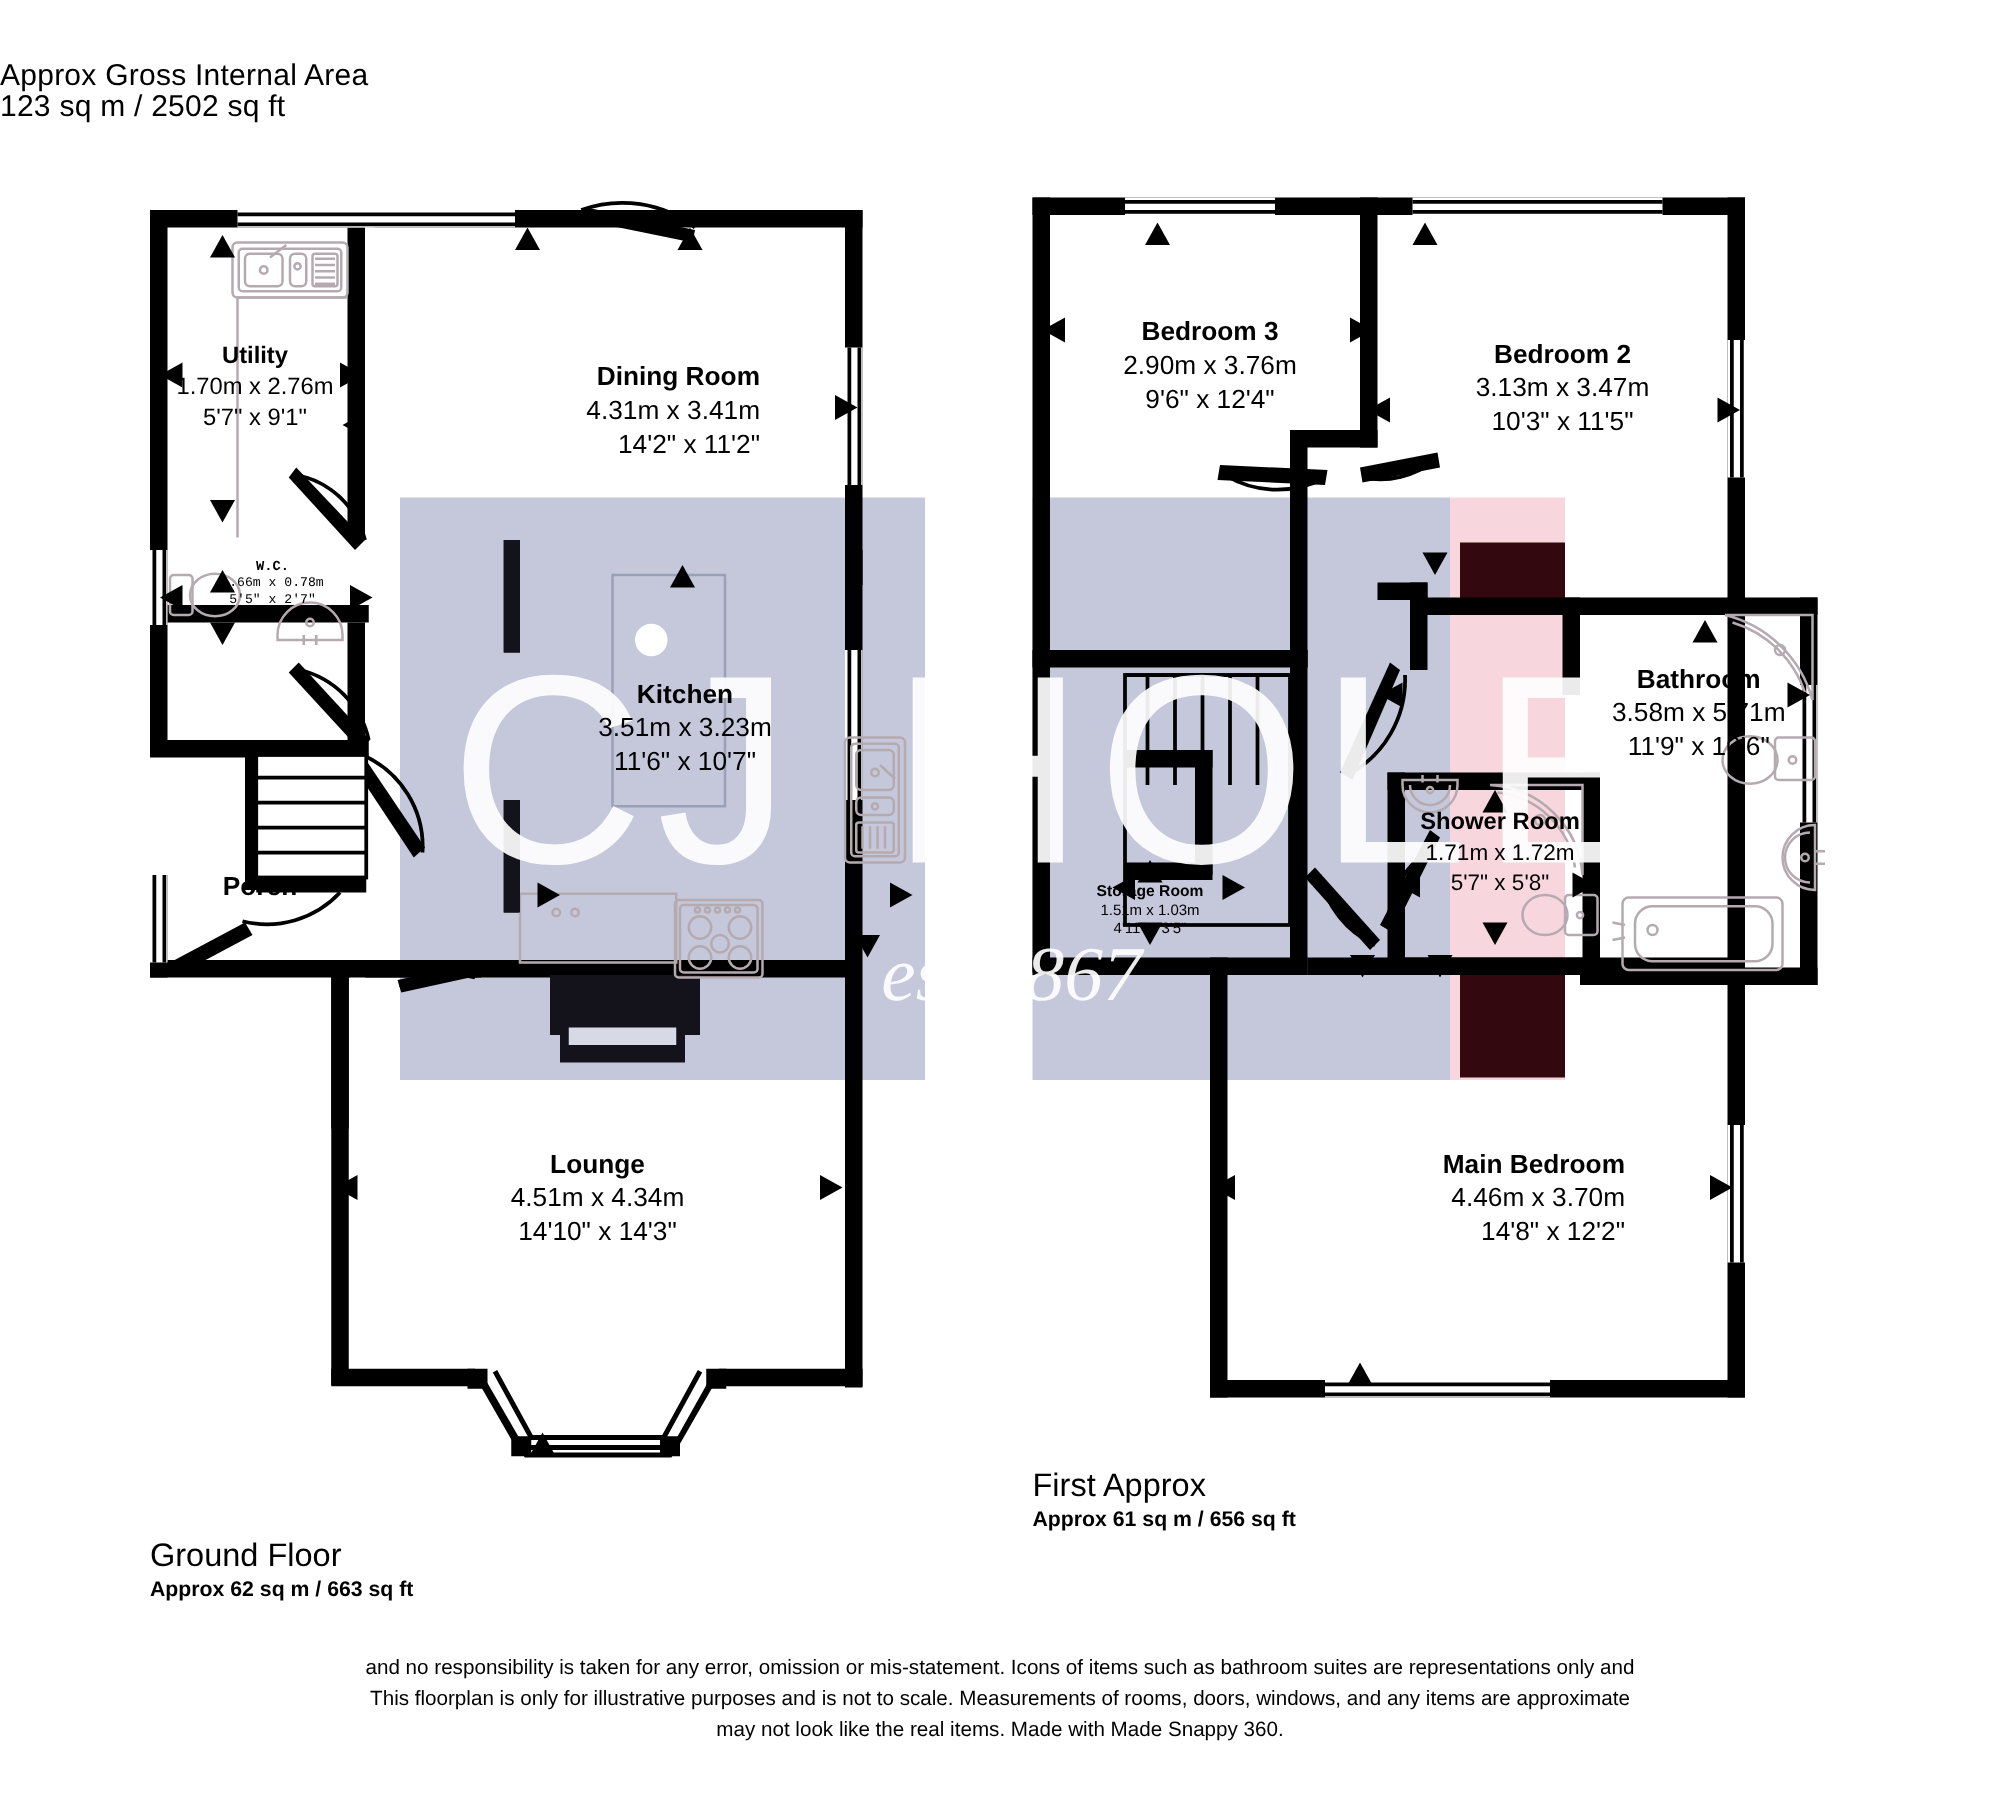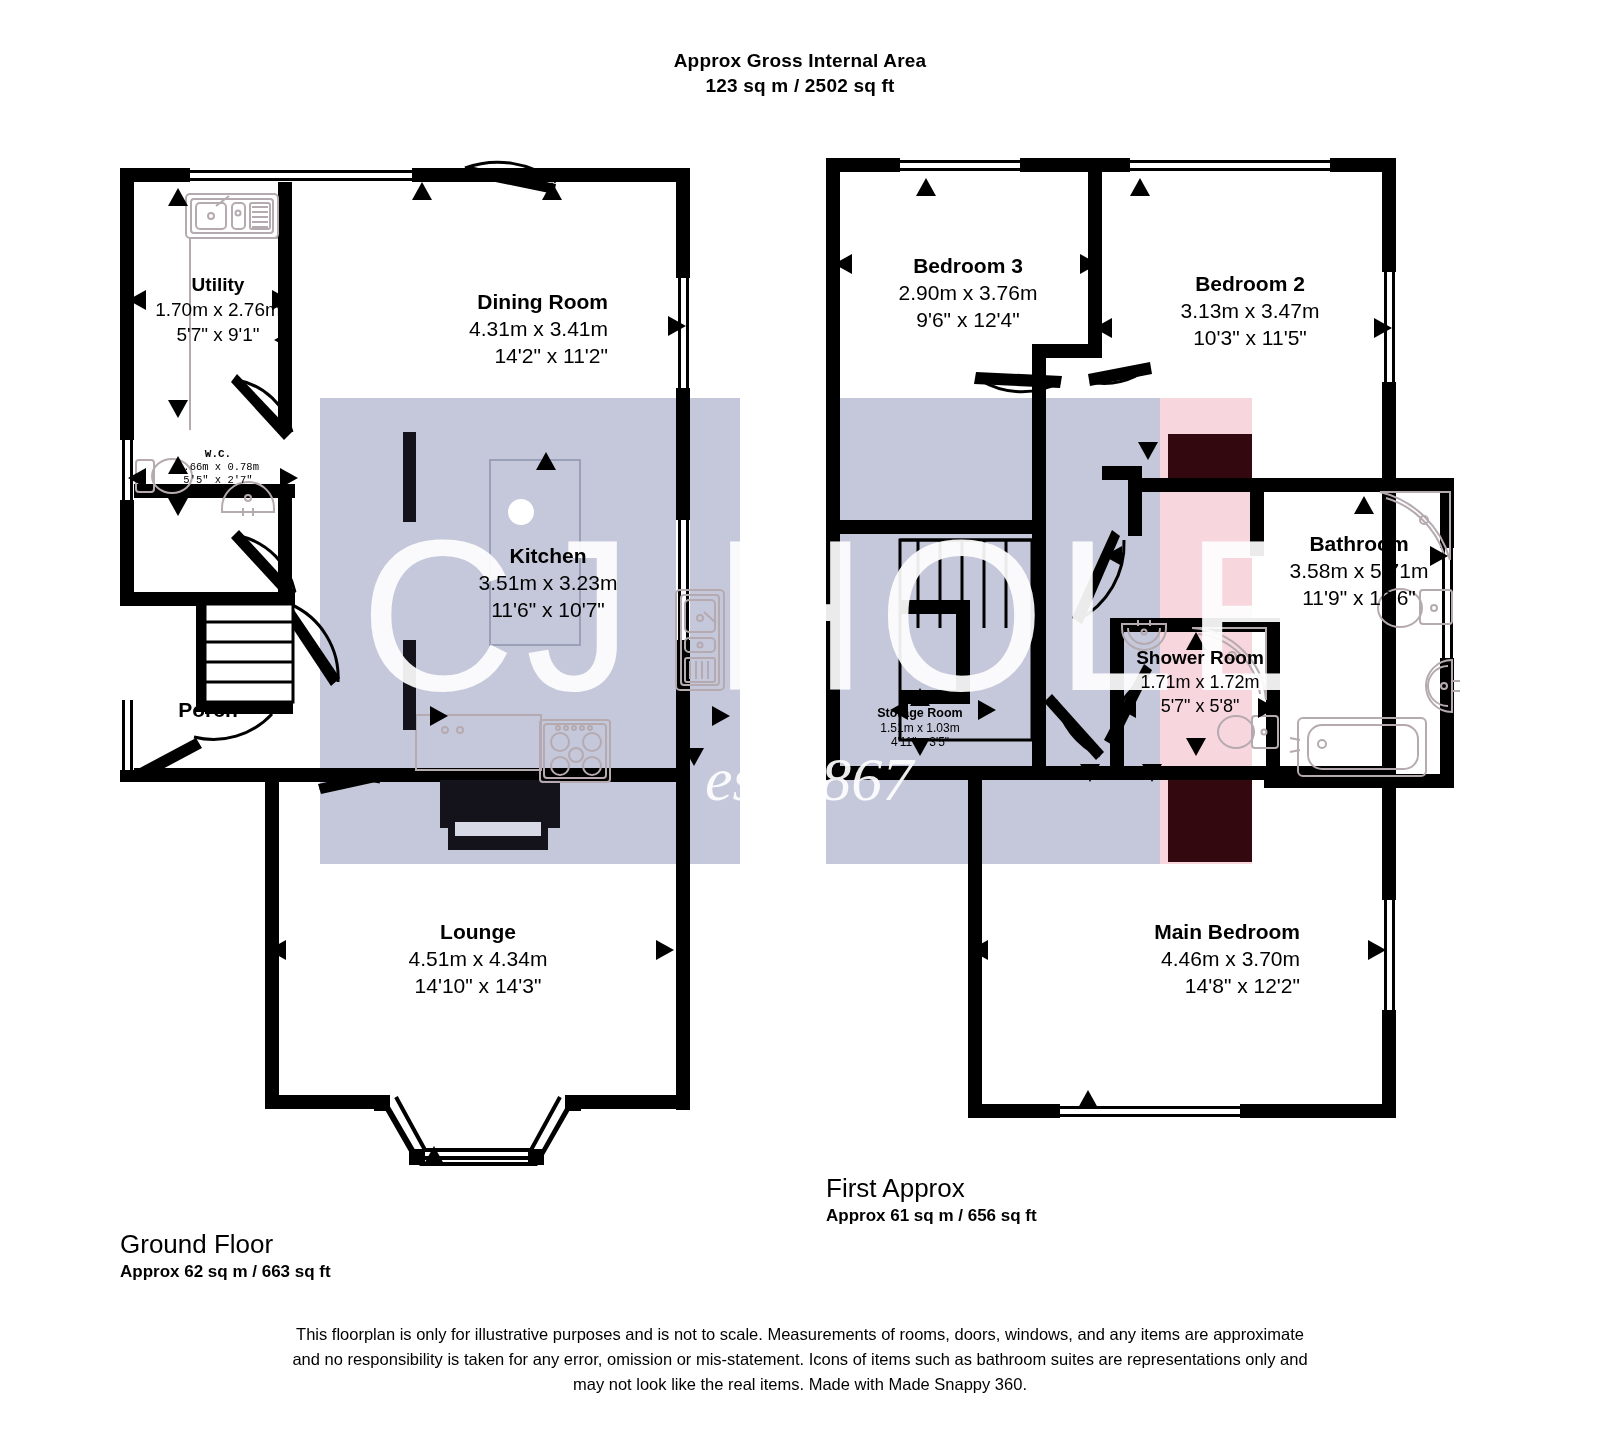--- a/index.html
+++ b/index.html
@@ -1,21 +1,21 @@
 <!DOCTYPE html>
 <html><head>
 <meta charset="utf-8">
 <style>
   html,body{margin:0;padding:0;background:#ffffff;}
   body{width:1600px;height:1443px;position:relative;
        font-family:"Liberation Sans","DejaVu Sans",sans-serif;color:#000;}
   #stage{position:absolute;left:0;top:0;width:1600px;height:1443px;overflow:hidden;}
   svg.plan{position:absolute;left:0;top:0;width:1600px;height:1443px;}
-  .hdr{position:absolute;left:0;top:48px;width:1600px;text-align:center;
-       font-size:19px;font-weight:bold;line-height:25px;letter-spacing:.2px;}
+  .hdr{position:absolute;left:0;top:48px;width:1600px;text-align:left;
+       font-size:24px;font-weight:normal;line-height:25px;letter-spacing:.2px;}
   .hdr div{white-space:nowrap;}
   .floorcap{position:absolute;}
   .floorcap .name{font-size:26px;font-weight:400;line-height:32px;}
   .floorcap .area{font-size:17px;font-weight:bold;line-height:24px;}
   #gf-cap{left:120px;top:1228px;}
   #ff-cap{left:826px;top:1172px;}
   .disclaimer{position:absolute;left:0;top:1322px;width:1600px;text-align:center;
        font-size:16.5px;line-height:25px;color:#000;}
   .disclaimer div{white-space:nowrap;}
   
@@ -428,21 +428,21 @@
         <polygon points="1090,782 1100,764 1080,764"></polygon>
       </g>
     </g>
 
     <g opacity="0.92">
       <text x="360" y="690" font-family="Liberation Sans, sans-serif" font-size="215" font-weight="400" fill="#ffffff" letter-spacing="10">CJ HOLE</text>
       <text x="705" y="800" font-family="Liberation Serif, serif" font-size="62" font-style="italic" fill="#ffffff">est 1867</text>
     </g>
   </svg>
 
-  <div class="rlabel sz-md" style="left:128px;top:272px;width:180px;">
+  <div class="rlabel sz-md" style="left:114px;top:272px;width:180px;">
     <span class="rn" style="font-size:19px;line-height:25px;">Utility</span>
     <span class="rd" style="font-size:19px;line-height:25px;">1.70m x 2.76m</span>
     <span class="rd" style="font-size:19px;line-height:25px;">5'7" x 9'1"</span>
   </div>
 
   <div class="rlabel sz-xs" style="left:148px;top:448px;width:140px;font-family:Liberation Mono, monospace;">
     <span class="rn">W.C.</span>
     <span class="rd">1.66m x 0.78m</span>
     <span class="rd">5'5" x 2'7"</span>
   </div>
@@ -509,18 +509,18 @@
     <div class="name">Ground Floor</div>
     <div class="area">Approx 62 sq m / 663 sq ft</div>
   </div>
 
   <div class="floorcap" id="ff-cap">
     <div class="name">First Approx</div>
     <div class="area">Approx 61 sq m / 656 sq ft</div>
   </div>
 
   <div class="disclaimer">
+    <div>and no responsibility is taken for any error, omission or mis-statement. Icons of items such as bathroom suites are representations only and</div>
     <div>This floorplan is only for illustrative purposes and is not to scale. Measurements of rooms, doors, windows, and any items are approximate</div>
-    <div>and no responsibility is taken for any error, omission or mis-statement. Icons of items such as bathroom suites are representations only and</div>
     <div>may not look like the real items. Made with Made Snappy 360.</div>
   </div>
 
 </div>
 
 </body></html>

